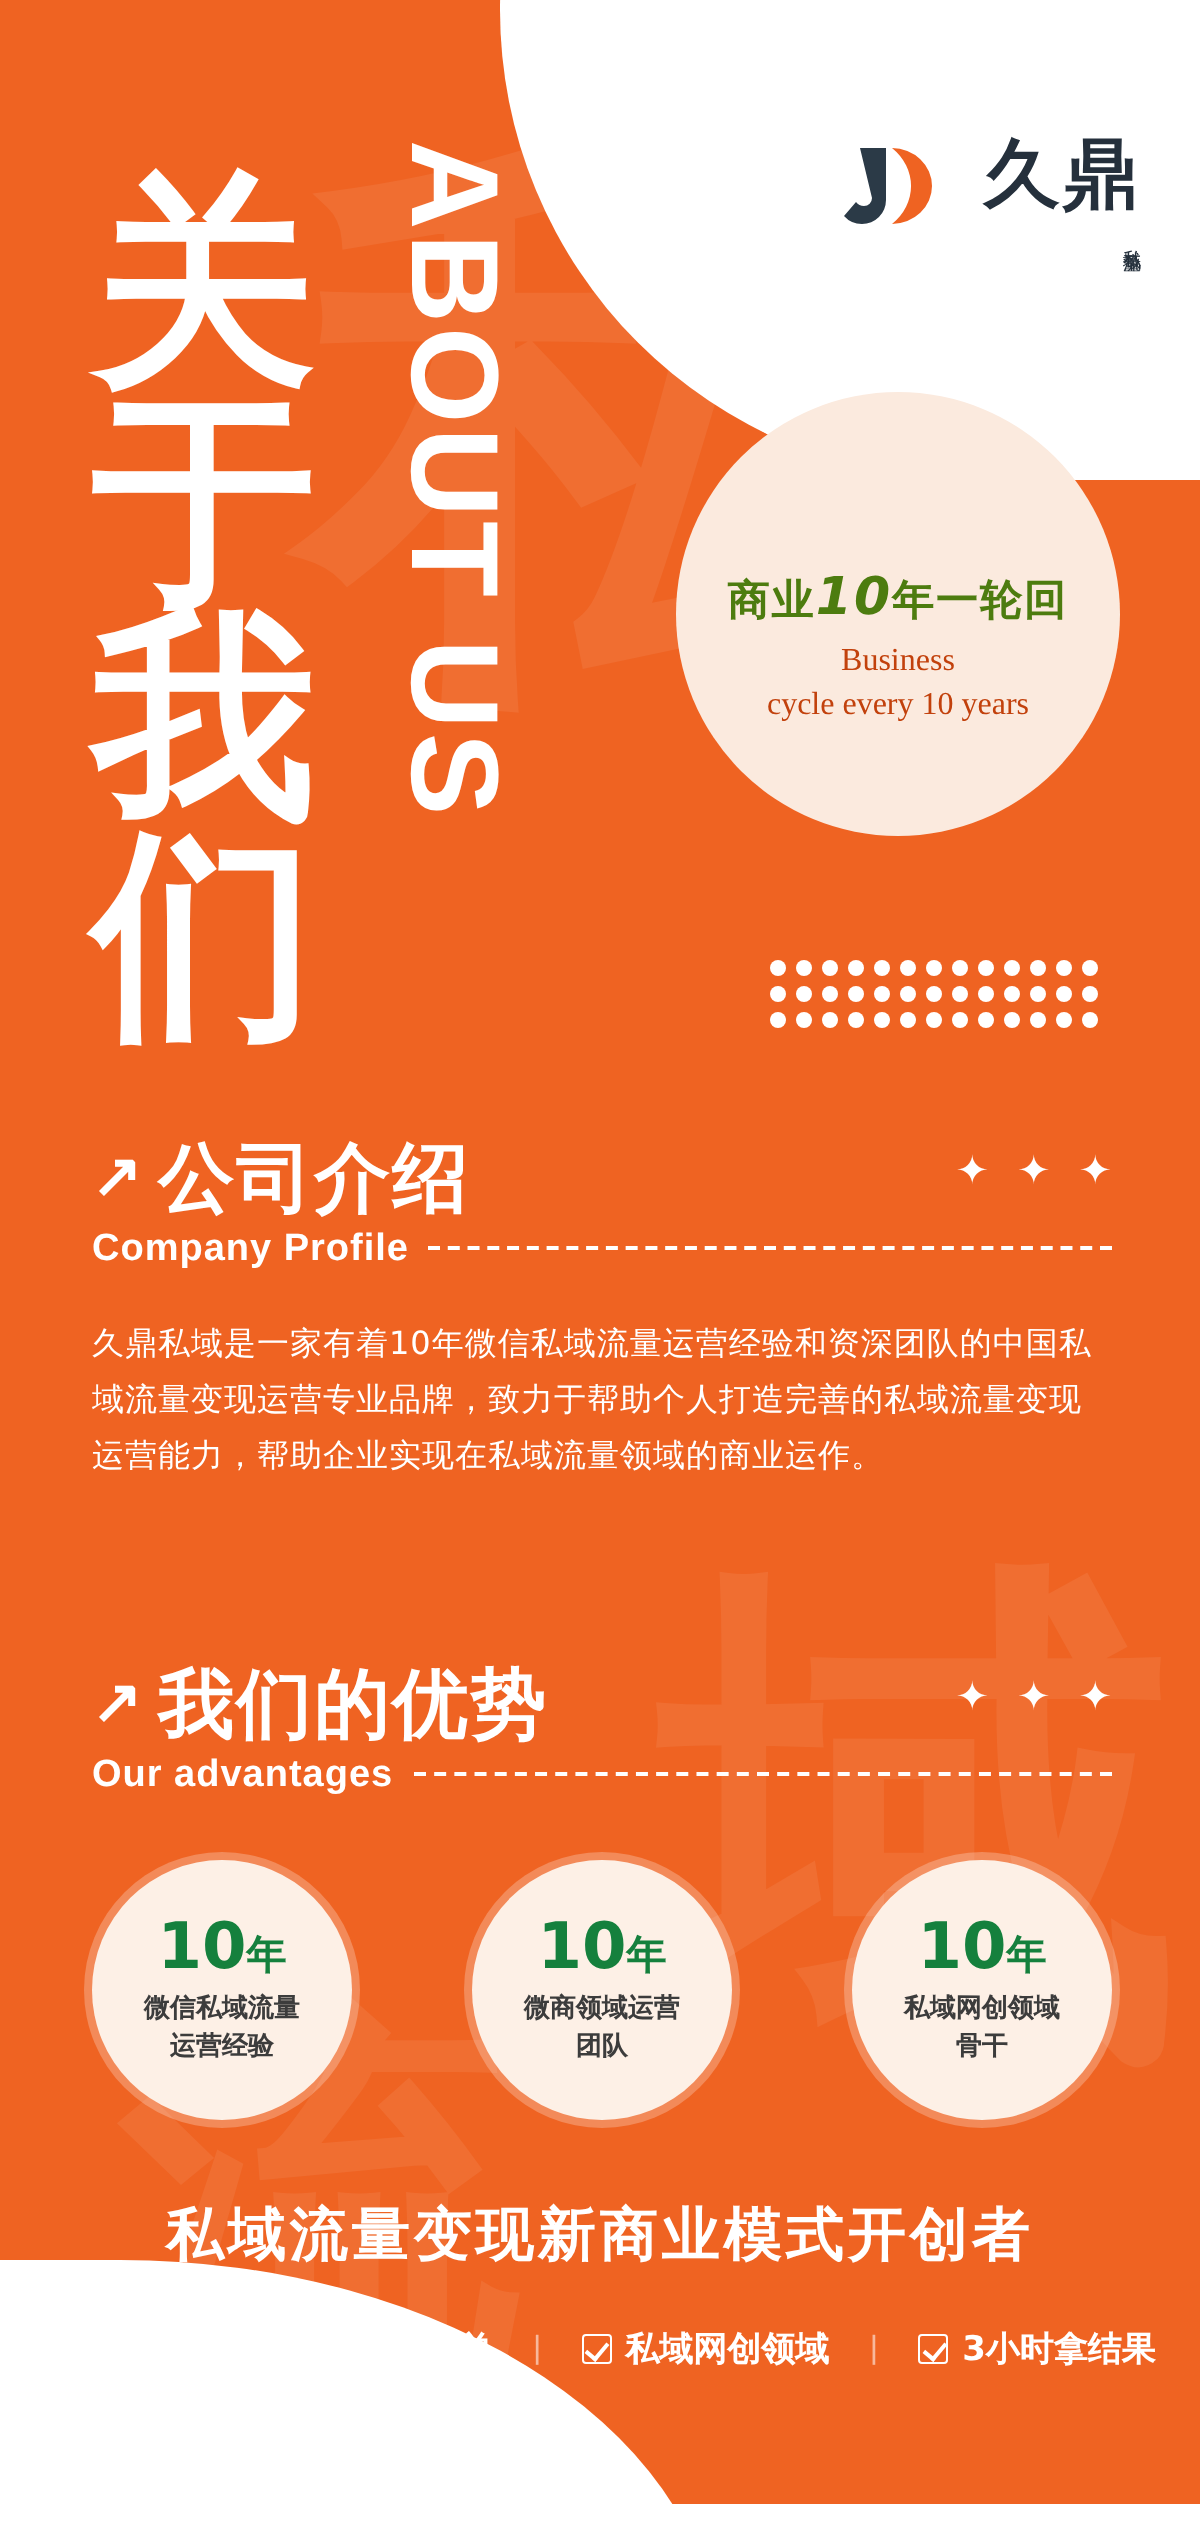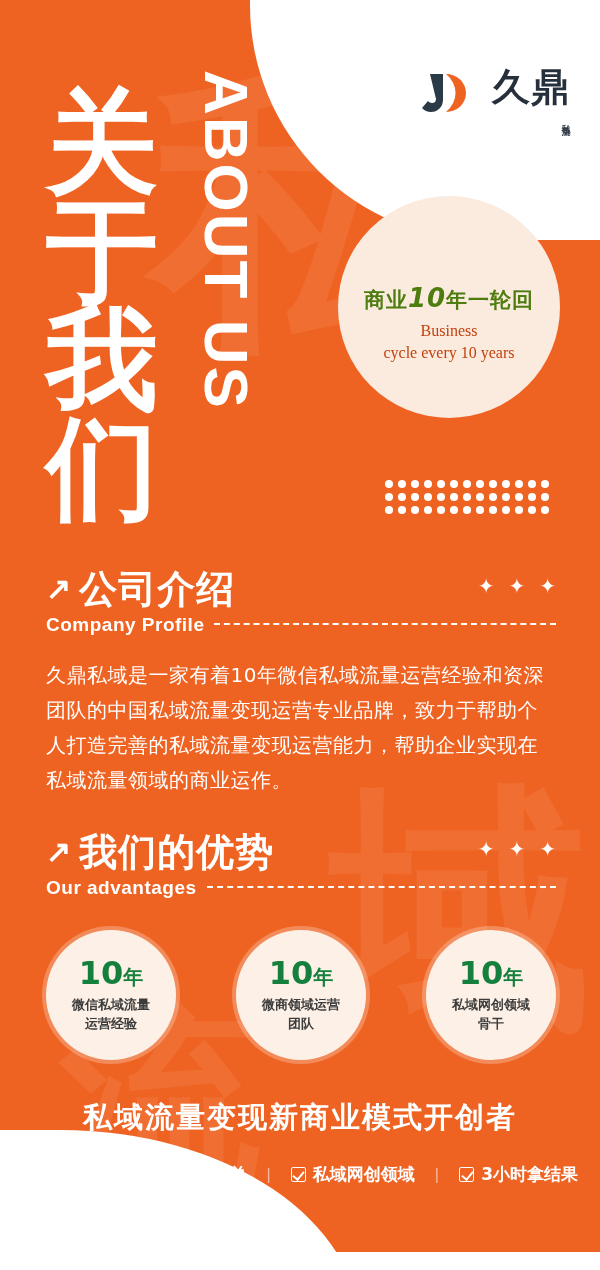--- a/index.html
+++ b/index.html
@@ -170,21 +170,21 @@
   }
   .stars {
     position:absolute; right:0; top:6px;
     display:flex; gap:14px;
   }
   .stars span { color:#ffffff; font-size:20px; line-height:1; }
 
   .body-text {
     margin-top:22px;
     font-family:"DejaVu Sans", sans-serif;
-    font-size:20px;
+    font-size:16px;
     line-height:1.75;
     color:#ffffff;
     letter-spacing:0.5px;
   }
 
   
   .adv-row {
     position:absolute;
     left:46px; top:930px;
     width:510px;

